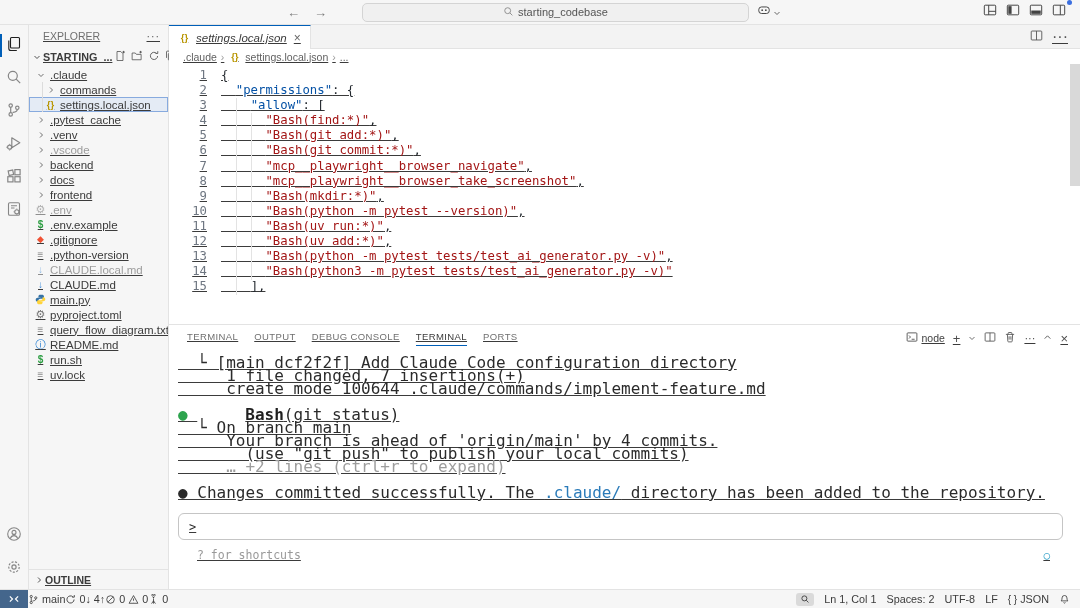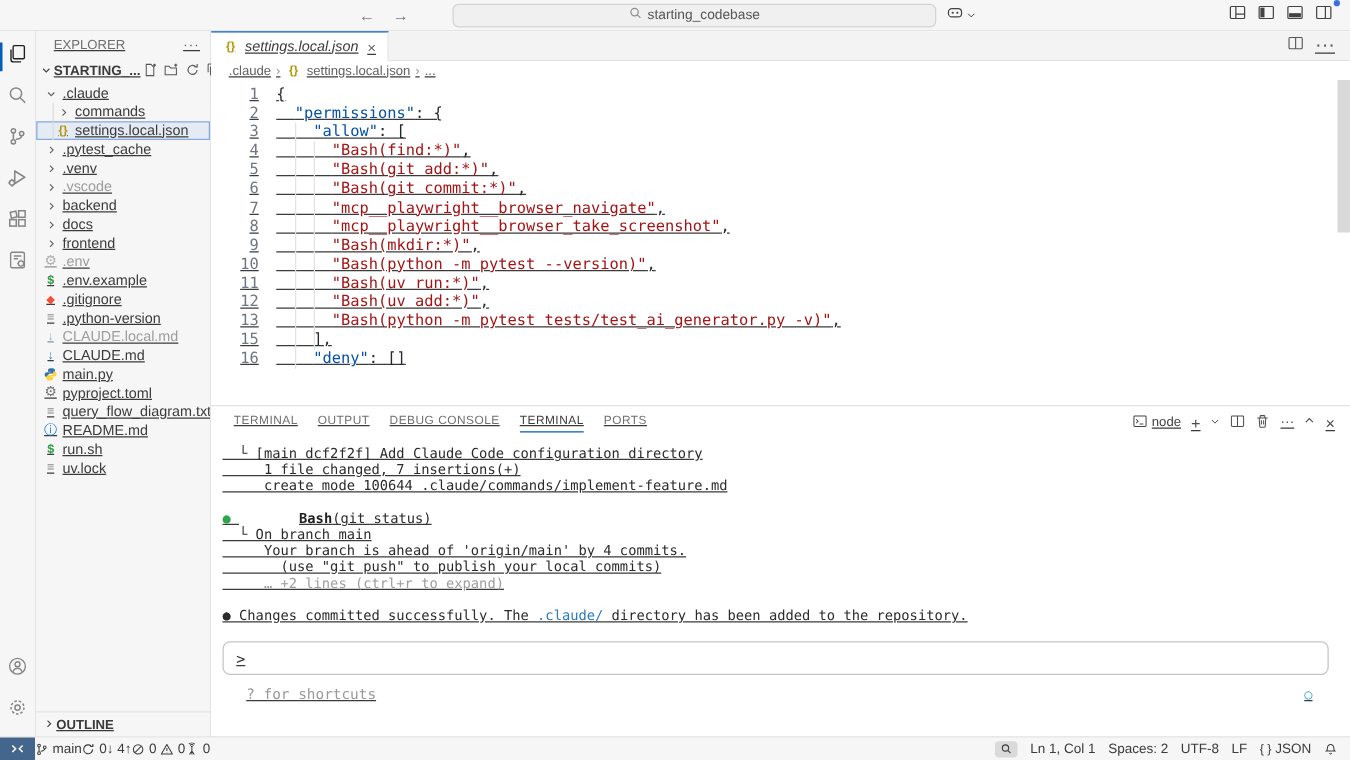--- a/index.html
+++ b/index.html
@@ -75,21 +75,21 @@
   .g2{left:82px;top:49px;height:167px;}
   .vscroll{position:absolute;right:0;top:0;width:10px;height:122px;background:#b9b9b9;opacity:.55;}
 
   
   .panel{height:264px;flex:0 0 auto;border-top:1px solid #e3e3e3;background:#fff;display:flex;flex-direction:column;}
   .panel-header{height:20px;display:flex;align-items:center;padding:3px 12px 0 18px;flex:0 0 auto;}
   .ptab{font-size:9.5px;letter-spacing:.4px;color:#6f6f6f;margin-right:16px;padding-bottom:3px;border-bottom:1px solid transparent;}
   .ptab.active{color:#3b3b3b;border-bottom-color:var(--accent,#005fb8);}
   .panel-actions{margin-left:auto;display:flex;align-items:center;gap:8px;color:#4d4d4d;font-size:11px;justify-content:space-between;}
   .shell-pill{display:flex;align-items:center;gap:3px;font-size:10.5px;color:#424242;}
-  .term{font-family:"DejaVu Sans Mono",monospace;font-size:11px;line-height:13px;padding:8px 0 0 9px;color:#2b2b2b;}
+  .term{font-family:"DejaVu Sans Mono",monospace;font-size:16px;line-height:13px;padding:8px 0 0 9px;color:#2b2b2b;}
   .term-line{min-height:13px;white-space:pre;}
   .t-n{color:#2b2b2b;}
   .t-g{color:var(--bullet-green,#2da44e);}
   .t-b{font-weight:bold;color:#1f1f1f;padding-left:48px;}
   .t-dim{color:#9d9d9d;}
   .t-acc{color:var(--path-accent,#2b7bb9);}
   .term-input{margin:14px 17px 0 9px;height:25px;border:1px solid #c5c5c5;border-radius:6px;display:flex;align-items:center;
               font-family:"DejaVu Sans Mono",monospace;font-size:12px;color:#2b2b2b;padding-left:10px;background:#fff;}
   .term-hintrow{display:flex;align-items:center;margin:8px 30px 0 28px;font-family:"DejaVu Sans Mono",monospace;font-size:11.5px;color:#999;}
   .spinner{margin-left:auto;color:var(--spinner,#36a3c9);font-size:11px;}
@@ -448,26 +448,26 @@
             </div>
             <div class="code-line">
               <span class="lineno">12</span>
               <span class="lc"><span class="tok-p">      </span><span class="tok-s">"Bash(uv add:*)"</span><span class="tok-p">,</span></span>
             </div>
             <div class="code-line">
               <span class="lineno">13</span>
               <span class="lc"><span class="tok-p">      </span><span class="tok-s">"Bash(python -m pytest tests/test_ai_generator.py -v)"</span><span class="tok-p">,</span></span>
             </div>
             <div class="code-line">
+              <span class="lineno">14</span>
+              <span class="lc"><span class="tok-p">      </span><span class="tok-s">"Bash(python3 -m pytest tests/test_ai_generator.py -v)"</span></span>
+            </div>
+            <div class="code-line">
               <span class="lineno">15</span>
               <span class="lc"><span class="tok-p">    </span><span class="tok-p">],</span></span>
-            </div>
-            <div class="code-line">
-              <span class="lineno">16</span>
-              <span class="lc"><span class="tok-p">    </span><span class="tok-k">"deny"</span><span class="tok-p">: []</span></span>
             </div>
           </div>
         <div class="guide g1"></div>
         <div class="guide g2"></div>
         <div class="vscroll"></div>
       </div>
 
       <div class="panel">
         <div class="panel-header">
           <div id="panel-tabs" style="display:flex;align-items:center;">

